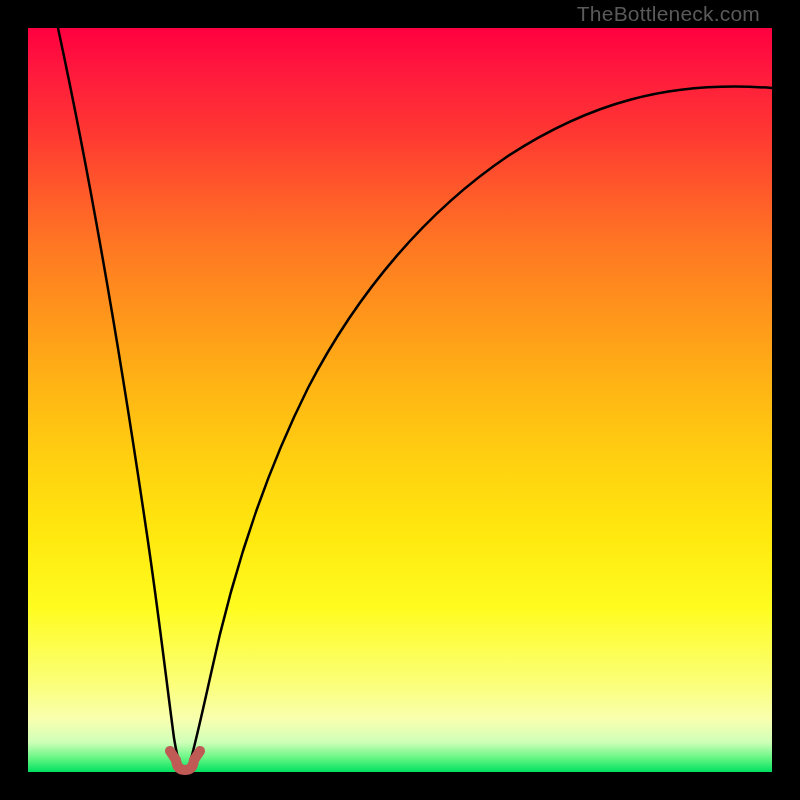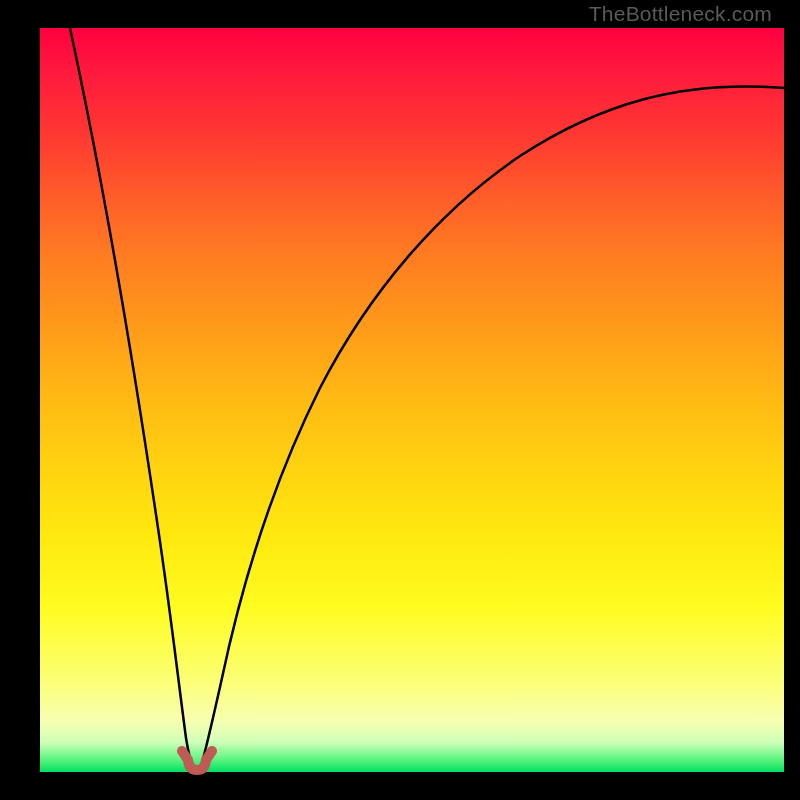--- a/index.html
+++ b/index.html
@@ -7,21 +7,21 @@
     padding: 0;
     width: 800px;
     height: 800px;
     overflow: hidden;
     background: #000;
     font-family: Arial, Helvetica, sans-serif;
   }
   .frame {
     position: absolute;
     top: 0;
-    left: 12px;
+    left: 0;
     width: 768px;
     height: 800px;
     background: #000;
   }
   .plot-outer {
     position: absolute;
     
     top: 28px;
     left: 28px;
     width: 744px;  

